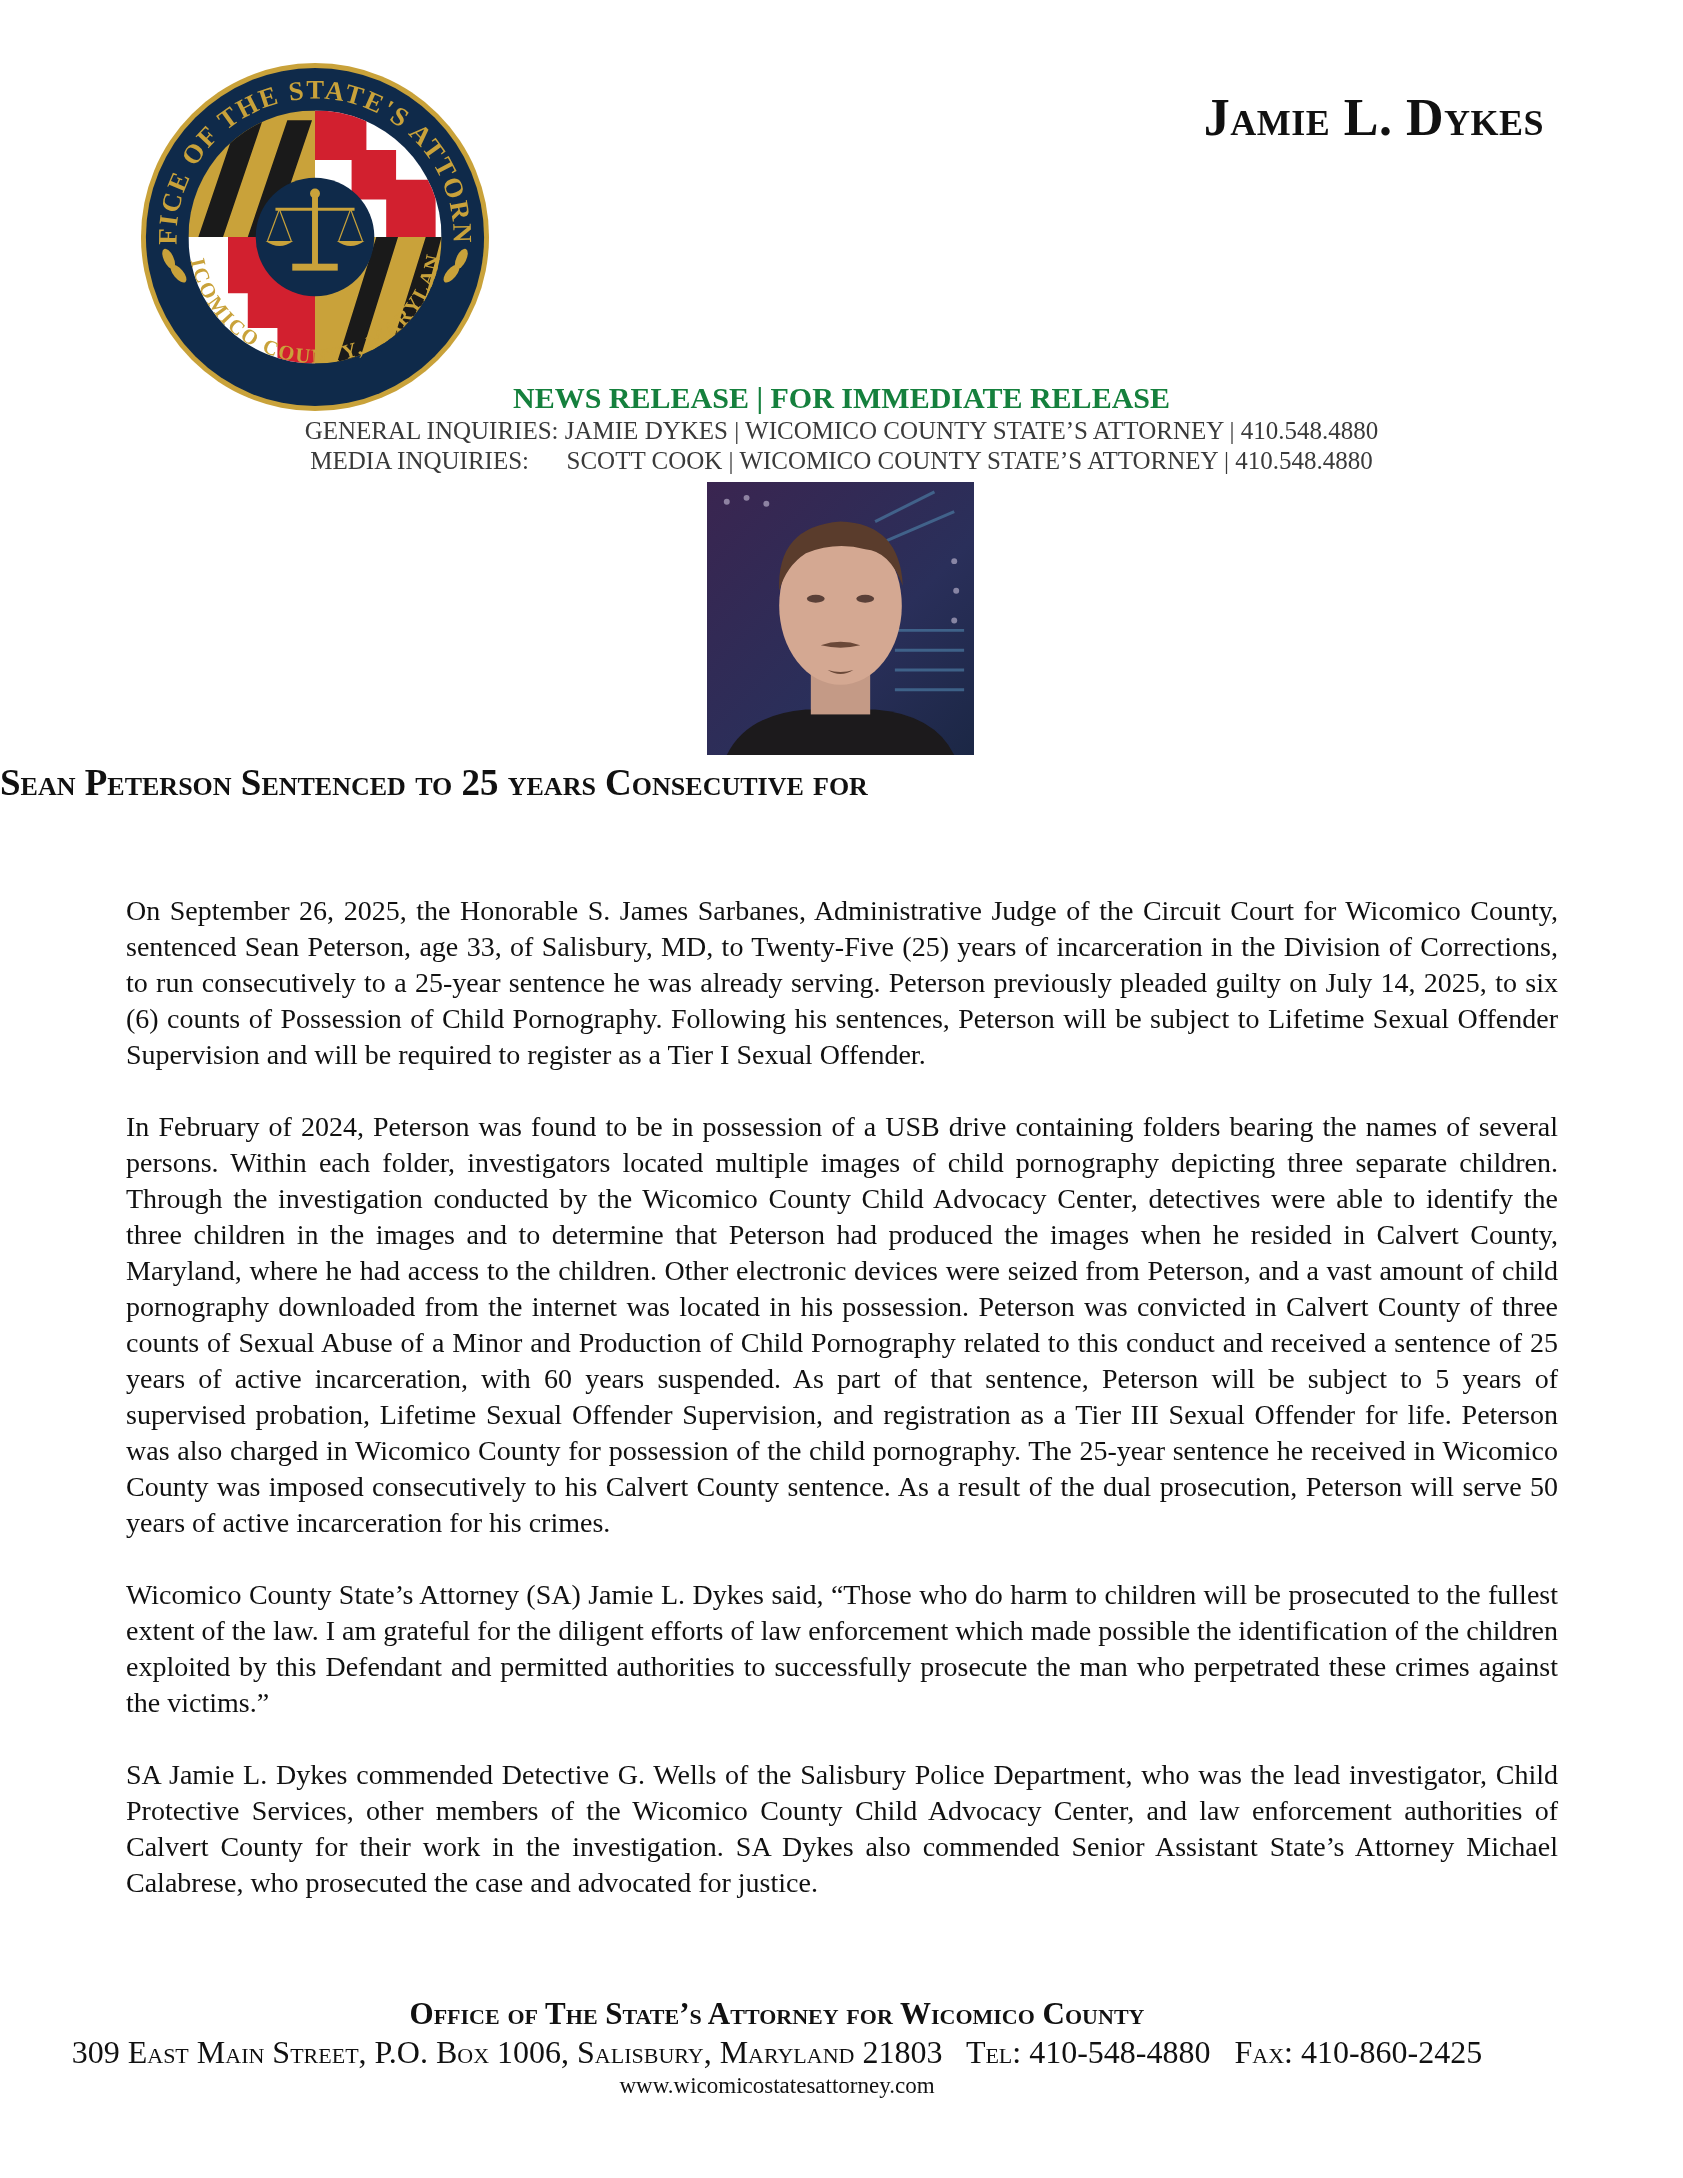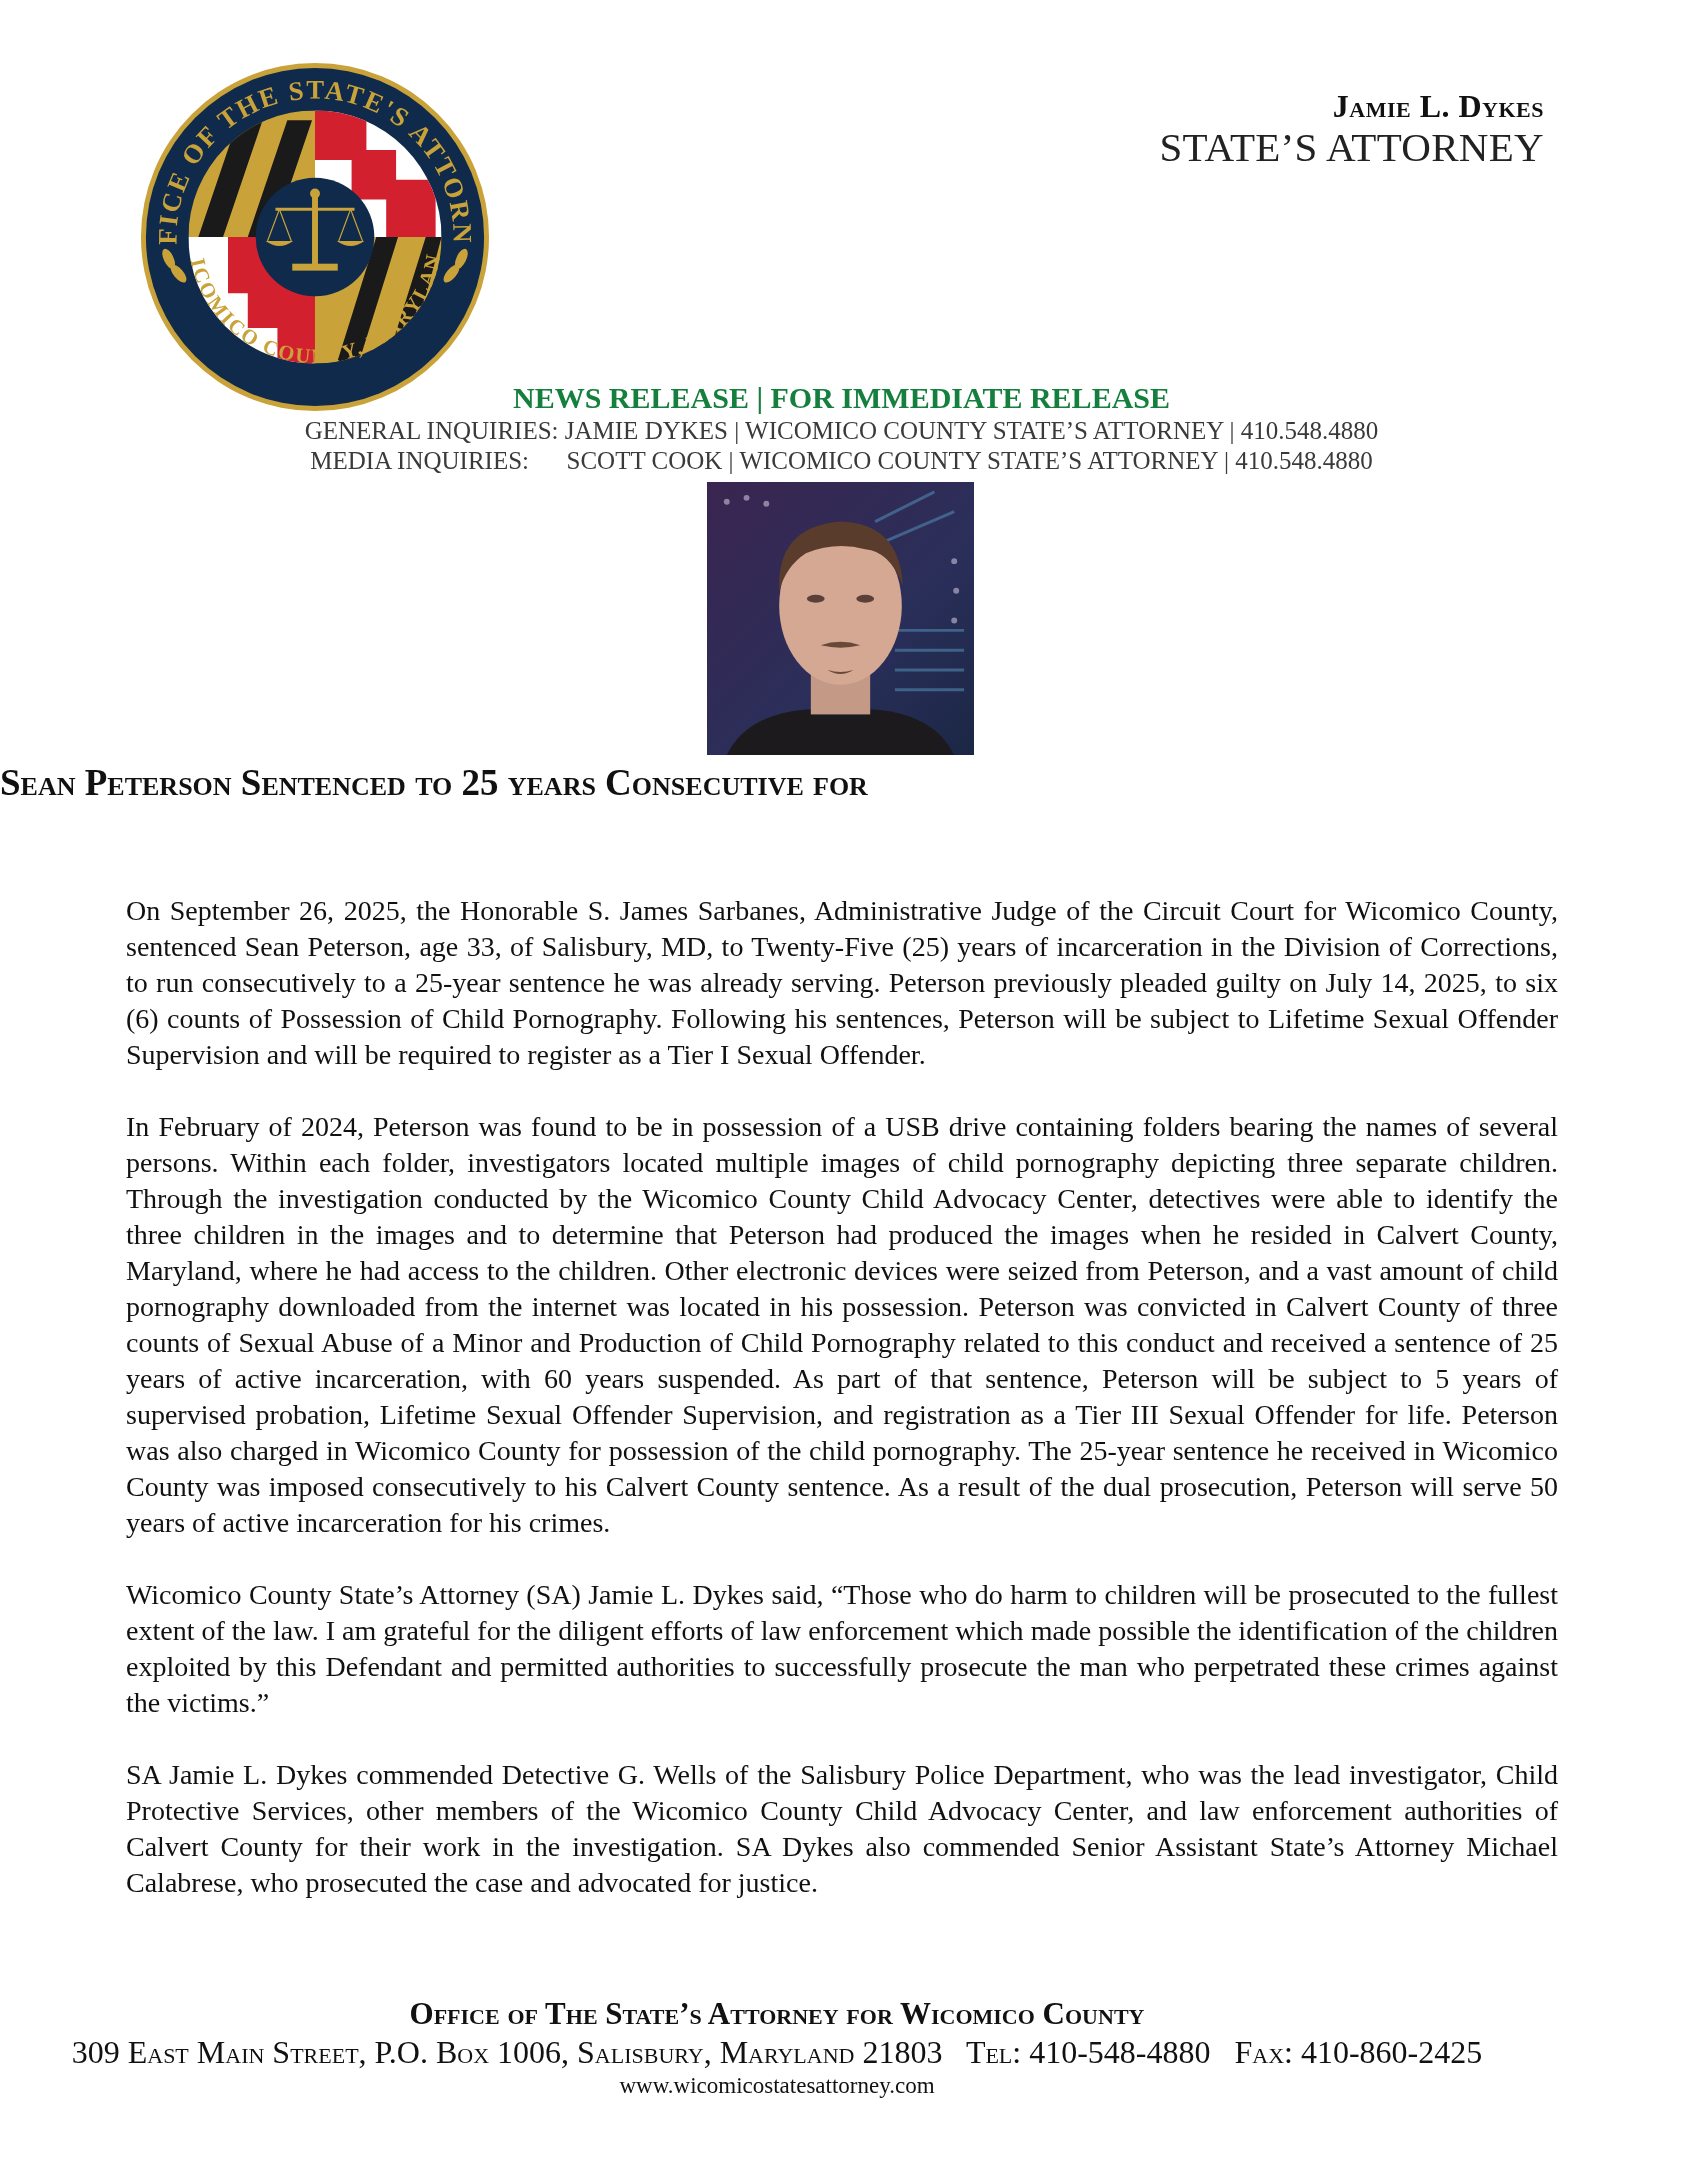--- a/index.html
+++ b/index.html
@@ -2,21 +2,21 @@
 <html><head>
   <meta charset="utf-8">
   <style>
     * { box-sizing: border-box; margin: 0; padding: 0; }
     html, body { width: 1683px; height: 2178px; background: #ffffff; }
     body { position: relative; font-family: "Liberation Serif", "DejaVu Serif", serif; color: #111111; overflow: hidden; }
 
     .seal { position: absolute; left: 139px; top: 61px; width: 352px; height: 352px; }
 
     .letterhead { position: absolute; right: 139px; top: 89px; text-align: right; }
-    .lh-name { font-size: 32px; font-weight: bold; font-variant: small-caps; letter-spacing: 0.5px; color: #111; line-height: 1.1; }
+    .lh-name { font-size: 52px; font-weight: bold; font-variant: small-caps; letter-spacing: 0.5px; color: #111; line-height: 1.1; }
     .lh-title { font-size: 41px; color: #222; line-height: 1.15; letter-spacing: 0.3px; }
 
     .release-block { position: absolute; left: 0; width: 1683px; top: 380px; text-align: center; }
     .release-head { font-size: 30px; font-weight: bold; color: #15803d; line-height: 1.2; }
     .inquiry { font-size: 25px; color: #3a3a3a; line-height: 1.18; white-space: pre; }
 
     .photo { position: absolute; left: 707px; top: 482px; width: 267px; height: 273px; overflow: hidden; background: #2b1f3e; }
 
     .headline { position: absolute; left: 0; width: 1683px; top: 760px; text-align: left; font-weight: bold; font-variant: small-caps; font-size: 37px; line-height: 1.25; color: #111; }
 
@@ -82,21 +82,20 @@
       <ellipse cx="30" cy="200" rx="5" ry="11" transform="rotate(-25 30 200)"></ellipse>
       <ellipse cx="40" cy="215" rx="5" ry="11" transform="rotate(-40 40 215)"></ellipse>
       <ellipse cx="326" cy="200" rx="5" ry="11" transform="rotate(25 326 200)"></ellipse>
       <ellipse cx="316" cy="215" rx="5" ry="11" transform="rotate(40 316 215)"></ellipse>
     </g>
   </svg>
 </div>
 
 <div class="letterhead">
   <div class="lh-name">Jamie L. Dykes</div>
-  <div class="lh-title">STATE’S ATTORNEY</div>
 </div>
 
 <div class="release-block">
   <div class="release-head">NEWS RELEASE | FOR IMMEDIATE RELEASE</div>
   <div class="inquiry">GENERAL INQUIRIES: JAMIE DYKES | WICOMICO COUNTY STATE’S ATTORNEY | 410.548.4880</div>
   <div class="inquiry">MEDIA INQUIRIES:      SCOTT COOK | WICOMICO COUNTY STATE’S ATTORNEY | 410.548.4880</div>
 </div>
 
 <div class="photo">
   <svg width="267" height="273" viewBox="0 0 270 276">

